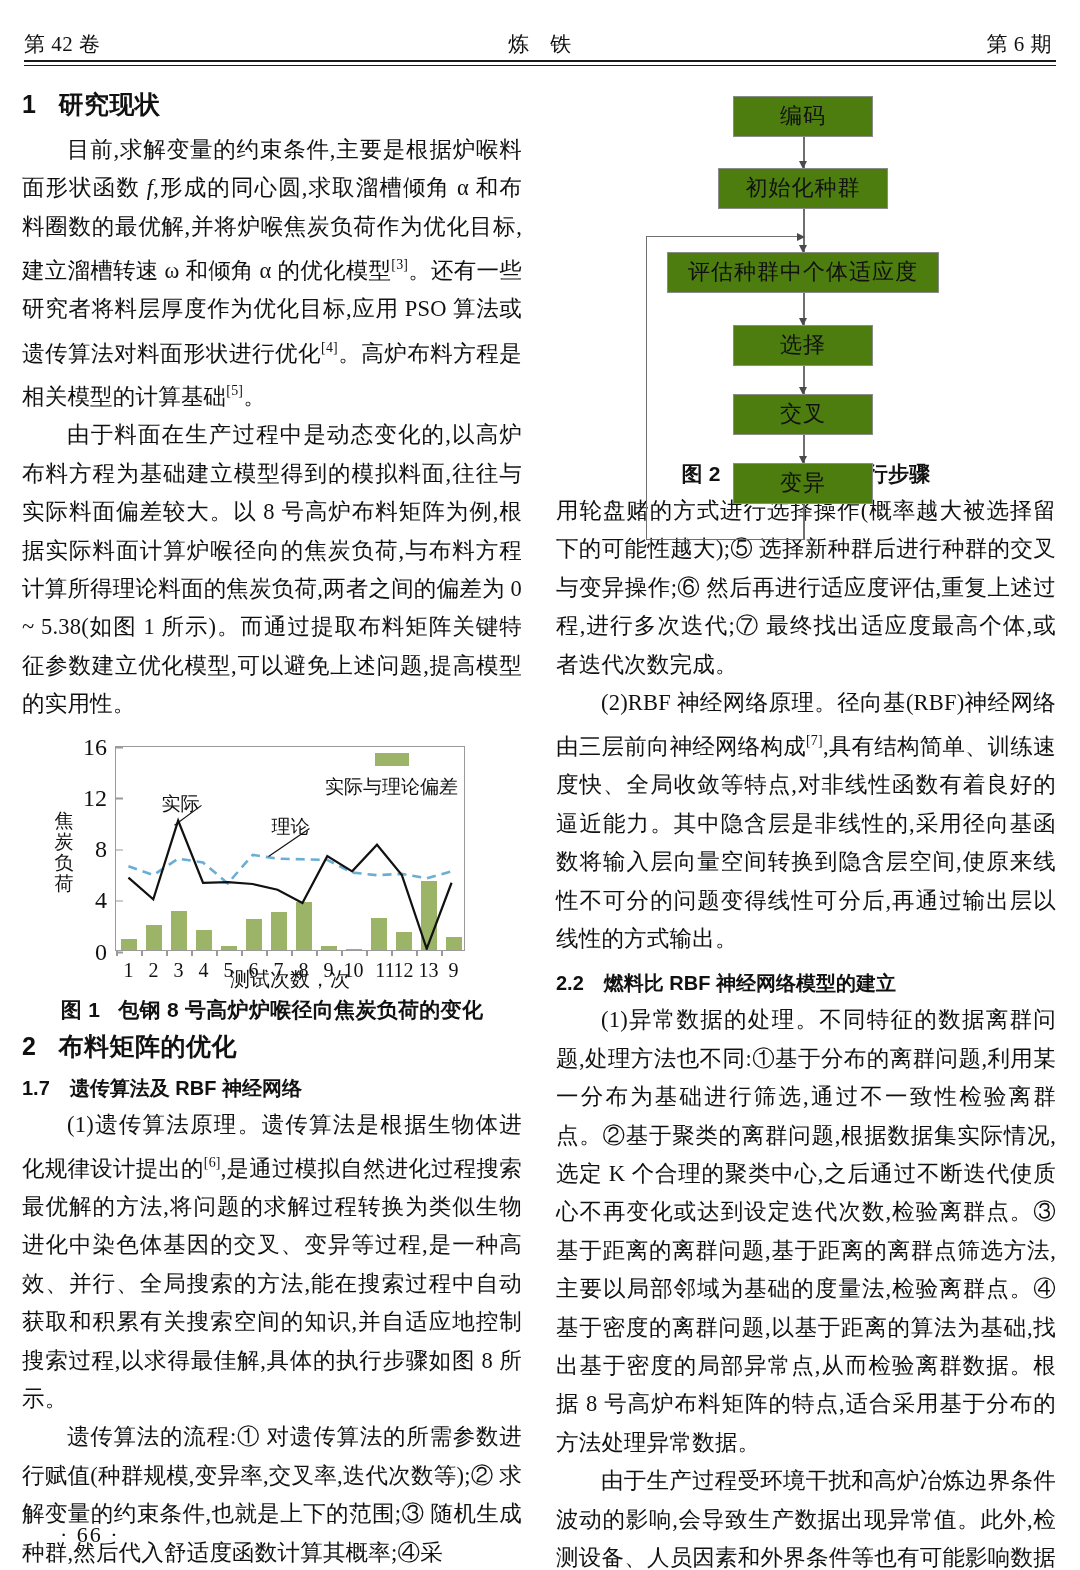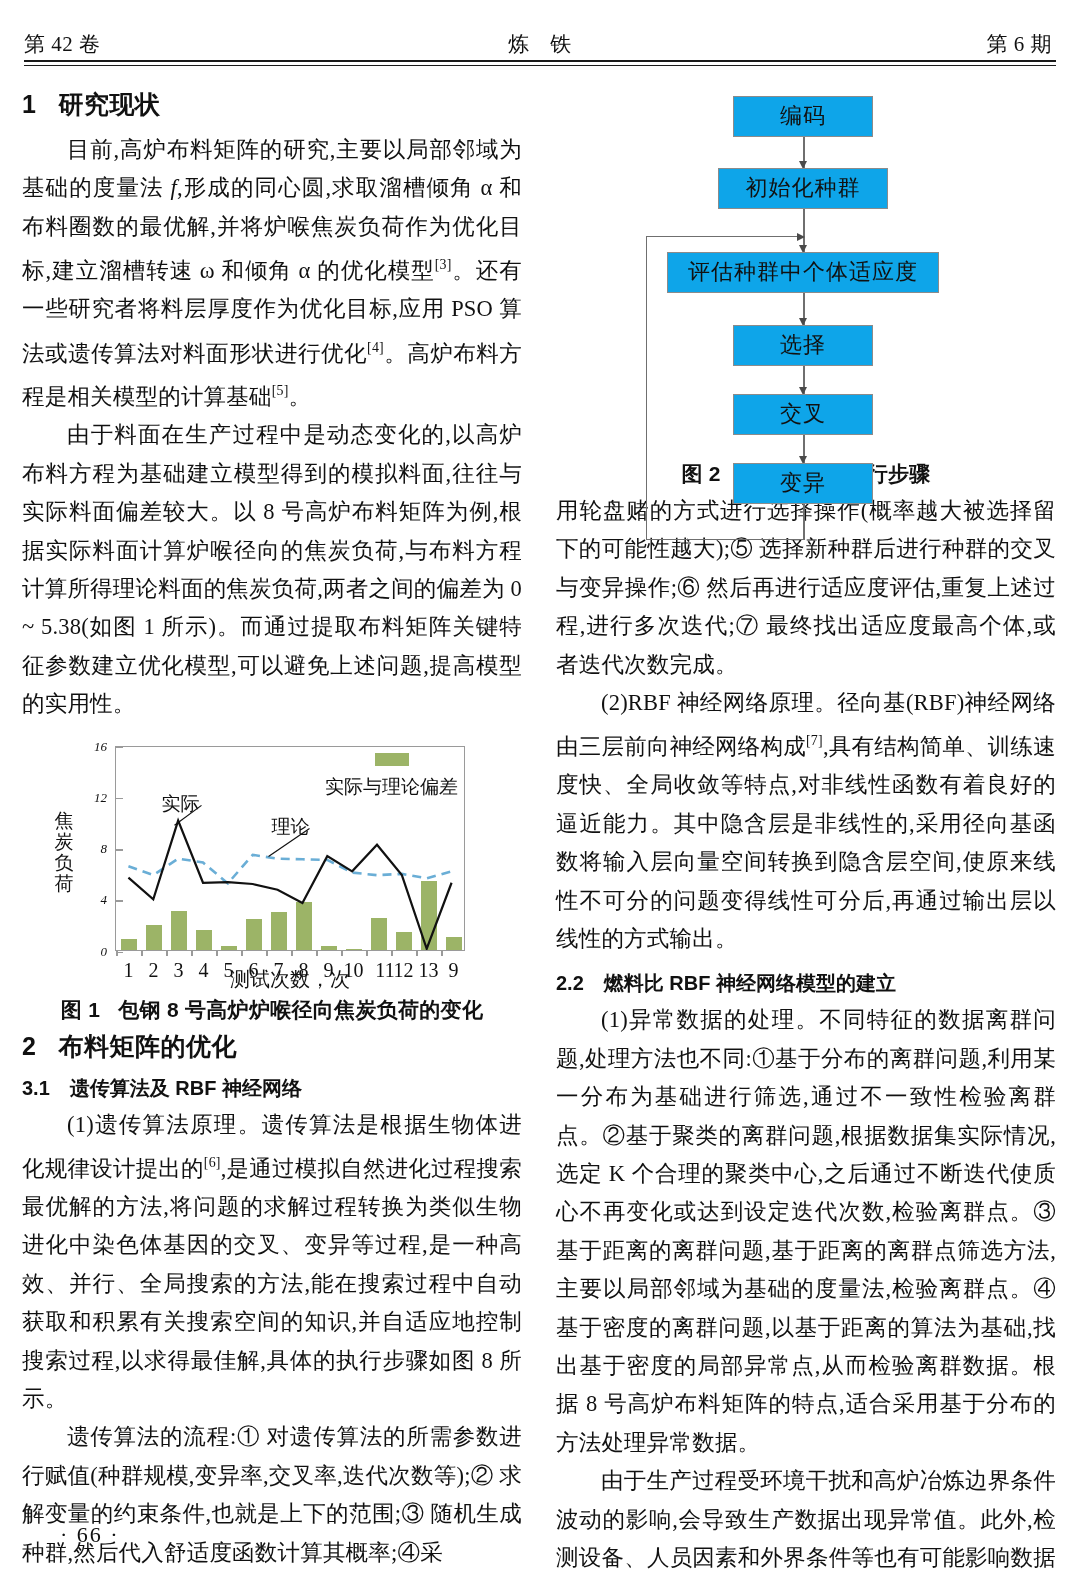--- a/index.html
+++ b/index.html
@@ -104,24 +104,23 @@
     border-left: 1.6px solid #9a9a9a;
     border-top: 1.6px solid #9a9a9a;
     border-right: 1.6px solid #9a9a9a;
     border-bottom: 1.6px solid #9a9a9a;
     box-sizing: border-box;
   }
   .ytick {
     position: absolute;
     right: 100%;
     transform: translateY(-50%);
-    font-size: 13px;
+    font-size: 24px;
     padding-right: 9px;
     white-space: nowrap;
-    font-style: italic;
   }
   .ytick::after {
     content: "";
     position: absolute;
     right: -7px;
     top: 50%;
     width: 7px;
     height: 1.6px;
     background: #9a9a9a;
   }
@@ -186,21 +185,21 @@
   
   .flow {
     position: relative;
     width: 330px;
     height: 340px;
     margin: 6px auto 0 auto;
   }
   .fbox {
     position: absolute;
     border: 1.4px solid #8b8b8b;
-    background: #0ea5e9;
+    background: #4d7c0f;
     font-size: 22px;
     line-height: 1;
     text-align: center;
     padding: 8px 0 9px 0;
     box-sizing: border-box;
     letter-spacing: 1px;
   }
   .farrow {
     position: absolute;
     width: 1.6px;
@@ -261,21 +260,21 @@
   <div class="rule-double"></div>
 
   <div class="columns">
 
     <div class="col">
 
       <h2 class="sec">
         <span class="num">1</span><span>研究现状</span>
       </h2>
 
-      <p class="body"><span>目前,高炉布料矩阵的研究,主要以局部邻域为基础的度量法 </span><span class="ital">f</span><span>,形成的同心圆,求取溜槽倾角 α 和布料圈数的最优解,并将炉喉焦炭负荷作为优化目标,建立溜槽转速 ω 和倾角 α 的优化模型</span><sup>[3]</sup><span>。还有一些研究者将料层厚度作为优化目标,应用 PSO 算法或遗传算法对料面形状进行优化</span><sup>[4]</sup><span>。高炉布料方程是相关模型的计算基础</span><sup>[5]</sup><span>。</span></p>
+      <p class="body"><span>目前,求解变量的约束条件,主要是根据炉喉料面形状函数 </span><span class="ital">f</span><span>,形成的同心圆,求取溜槽倾角 α 和布料圈数的最优解,并将炉喉焦炭负荷作为优化目标,建立溜槽转速 ω 和倾角 α 的优化模型</span><sup>[3]</sup><span>。还有一些研究者将料层厚度作为优化目标,应用 PSO 算法或遗传算法对料面形状进行优化</span><sup>[4]</sup><span>。高炉布料方程是相关模型的计算基础</span><sup>[5]</sup><span>。</span></p>
 
       <p class="body">由于料面在生产过程中是动态变化的,以高炉布料方程为基础建立模型得到的模拟料面,往往与实际料面偏差较大。以 8 号高炉布料矩阵为例,根据实际料面计算炉喉径向的焦炭负荷,与布料方程计算所得理论料面的焦炭负荷,两者之间的偏差为 0 ~ 5.38(如图 1 所示)。而通过提取布料矩阵关键特征参数建立优化模型,可以避免上述问题,提高模型的实用性。</p>
 
       <div class="fig">
         <div class="chart-wrap">
 
           <div class="ylabel">
             <span>焦</span>
               <span>炭</span>
               <span>负</span>
@@ -354,21 +353,21 @@
         <div class="figcap">
           <span class="fnum">图 1</span><span>包钢 8 号高炉炉喉径向焦炭负荷的变化</span>
         </div>
       </div>
 
       <h2 class="sec">
         <span class="num">2</span><span>布料矩阵的优化</span>
       </h2>
 
       <h3 class="subsec">
-        <span class="num">3.1</span><span>遗传算法及 RBF 神经网络</span>
+        <span class="num">1.7</span><span>遗传算法及 RBF 神经网络</span>
       </h3>
 
       <p class="body"><span>(1)遗传算法原理。遗传算法是根据生物体进化规律设计提出的</span><sup>[6]</sup><span>,是通过模拟自然进化过程搜索最优解的方法,将问题的求解过程转换为类似生物进化中染色体基因的交叉、变异等过程,是一种高效、并行、全局搜索的方法,能在搜索过程中自动获取和积累有关搜索空间的知识,并自适应地控制搜索过程,以求得最佳解,具体的执行步骤如图 8 所示。</span></p>
 
       <p class="body">遗传算法的流程:① 对遗传算法的所需参数进行赋值(种群规模,变异率,交叉率,迭代次数等);② 求解变量的约束条件,也就是上下的范围;③ 随机生成种群,然后代入舒适度函数计算其概率;④采</p>
     </div>
 
     <div class="col">
 
       <div class="fig">

